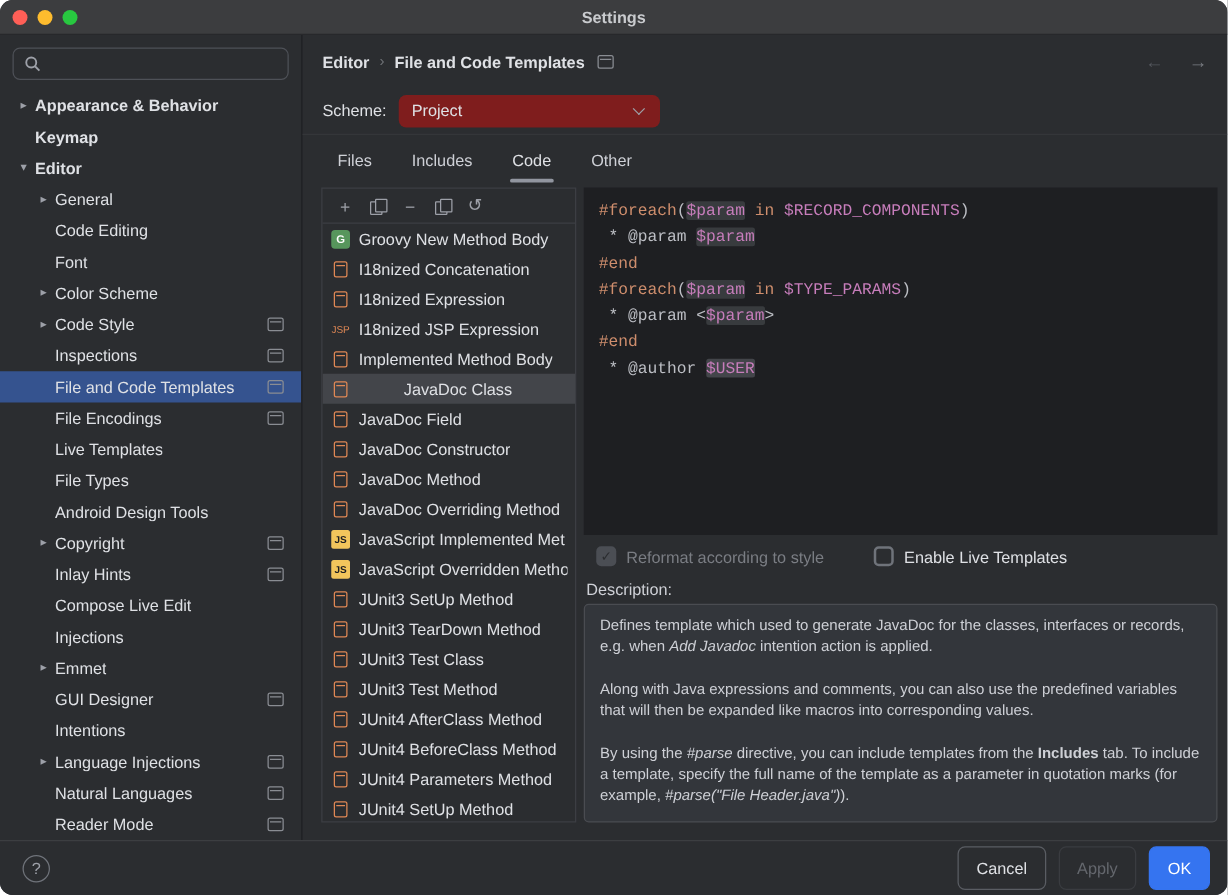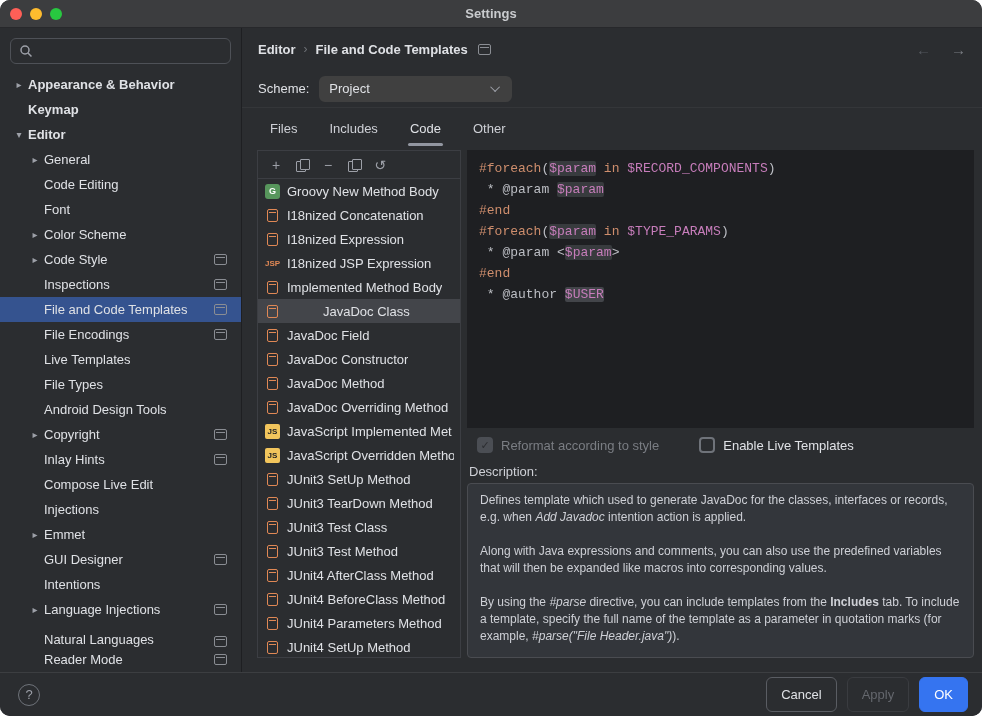--- a/index.html
+++ b/index.html
@@ -56,21 +56,21 @@
   .content { flex:1; display:flex; flex-direction:column; min-width:0; min-height:0; }
   .breadcrumb-row { flex:0 0 42px; display:flex; align-items:center; padding:0 16px; gap:8px; }
   .crumb { font-weight:700; color:#dfe1e5; }
   .crumb-sep { color:#6e7176; font-size:12px; }
   .bc-badge { border-color:#8a8d93; margin-left:2px; }
   .nav-arrows { margin-left:auto; display:flex; gap:20px; font-size:15px; }
   .nav-back { color:#55585e; }
   .nav-fwd { color:#7a7d83; }
   .scheme-row { flex:0 0 38px; display:flex; align-items:center; padding:0 16px; gap:10px; border-bottom:1px solid #343639; }
   .scheme-select {
-    width:193px; height:26px; background:#404040; border-radius:6px;
+    width:209px; height:26px; background:#7f1d1d; border-radius:6px;
     display:flex; align-items:center; padding:0 10px; cursor:default;
   }
   .scheme-value { flex:1; }
   .select-chevron {
     width:7px; height:7px; border-left:1.5px solid #9da0a8; border-bottom:1.5px solid #9da0a8;
     transform:rotate(-45deg) translateY(-2px); margin-right:2px;
   }
   
   .tabs { flex:0 0 38px; display:flex; align-items:flex-end; padding:0 16px; gap:8px; }
   .tab { position:relative; padding:8px 12px 10px; color:#ced0d6; cursor:default; }
@@ -104,21 +104,21 @@
   .icon-template { width:11px; height:13px; border:1.5px solid #e08855; border-radius:2px; position:relative; }
   .icon-template::after { content:""; position:absolute; left:1px; right:1px; top:2px; border-top:1.5px solid #e08855; }
   .icon-groovy {
     width:15px; height:15px; border-radius:3px; background:#57965c; color:#fff;
     font-size:9px; font-weight:700; display:flex; align-items:center; justify-content:center;
   }
   .icon-js {
     width:15px; height:15px; border-radius:2px; background:#f2c55c; color:#1e1f22;
     font-size:8px; font-weight:700; display:flex; align-items:center; justify-content:center;
   }
-  .icon-jsp { color:#e08855; font-size:8px; font-weight:700; letter-spacing:0; }
+  .icon-jsp { color:#e08855; font-size:8px; font-weight:400; letter-spacing:0; }
   
   .editor-col { flex:1; display:flex; flex-direction:column; min-width:0; min-height:0; }
   .code-editor {
     flex:0 0 278px; height:278px; background:#1e1f22; padding:8px 0 0 12px; overflow:hidden;
     font-family:"Liberation Mono","DejaVu Sans Mono",monospace; font-size:13px; line-height:21px;
     cursor:text;
   }
   .code-line { white-space:pre; }
   .tk-kw { color:#cf8e6d; }
   .tk-pl { color:#bcbec4; }
@@ -276,21 +276,21 @@
           </div>
           <div class="tree-row" style="padding-left: 26px;">
             <span class="chevron"></span>
             <span class="tree-label">Intentions</span>
           </div>
           <div class="tree-row" style="padding-left: 26px;">
             <span class="chevron">▸</span>
             <span class="tree-label">Language Injections</span>
             <span class="badge-icon"></span>
           </div>
-          <div class="tree-row" style="padding-left: 26px; align-items: flex-end;">
+          <div class="tree-row" style="padding-left: 26px;">
             <span class="chevron"></span>
             <span class="tree-label">Natural Languages</span>
             <span class="badge-icon"></span>
           </div>
           <div class="tree-row" style="padding-left: 26px;">
             <span class="chevron"></span>
             <span class="tree-label">Reader Mode</span>
             <span class="badge-icon"></span>
           </div>
         </div>

